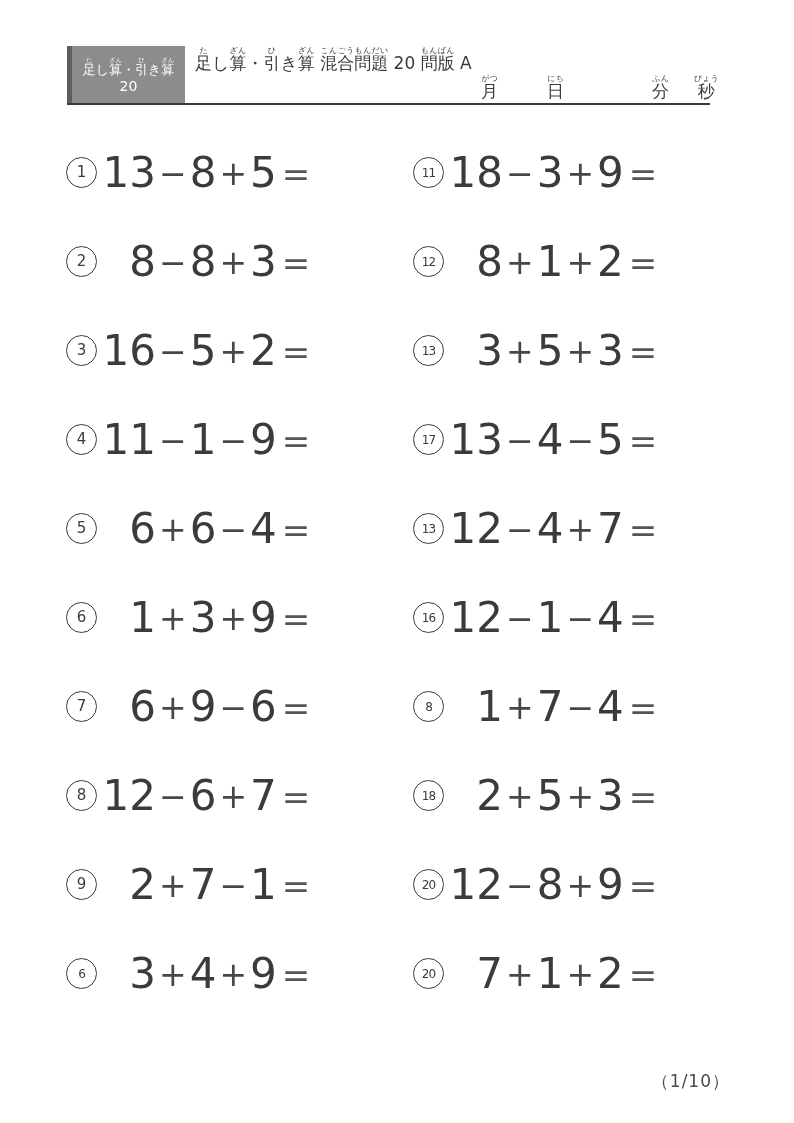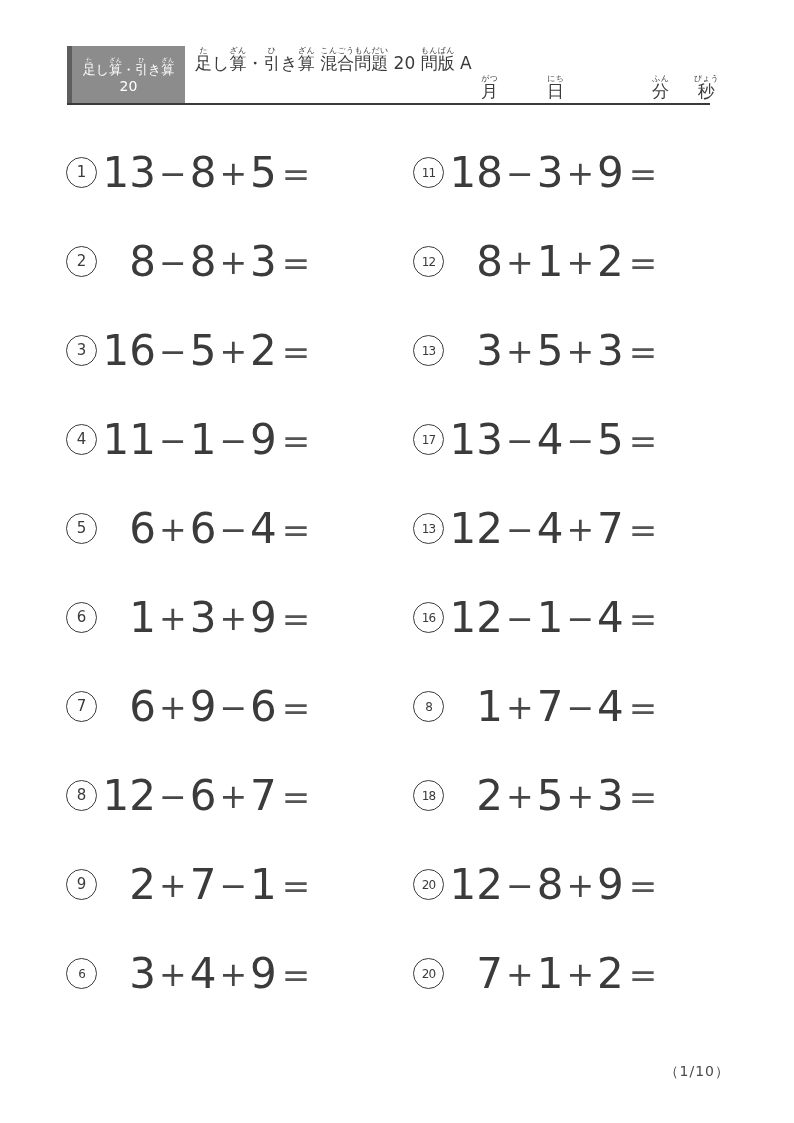--- a/index.html
+++ b/index.html
@@ -44,22 +44,22 @@
     font-size:15px; line-height:1; color:#3b3b3b;
   }
   .p-circle.two-digit { font-size:12px; letter-spacing:-1px; }
   .p-expr { display:flex; align-items:center; margin-left:4px; font-size:42px; line-height:1; color:#3b3b3b; }
   .p-num.p-first { width:55px; text-align:right; }
   .p-op { font-size:33px; color:#474747; margin:0 3px; transform:translateY(1px); }
   .p-eq { font-size:34px; color:#555555; margin-left:5px; transform:translateY(1px); }
 
   
   .footer {
-    position:absolute; right:64px; bottom:42px;
-    font-size:14px; letter-spacing:1px; color:#4a4a4a;
+    position:absolute; right:64px; bottom:30px;
+    font-size:17px; letter-spacing:1px; color:#4a4a4a;
   }
 </style>
 </head>
 <body>
 
 <div class="page">
 
   <div class="header">
 
     <div class="badge">

